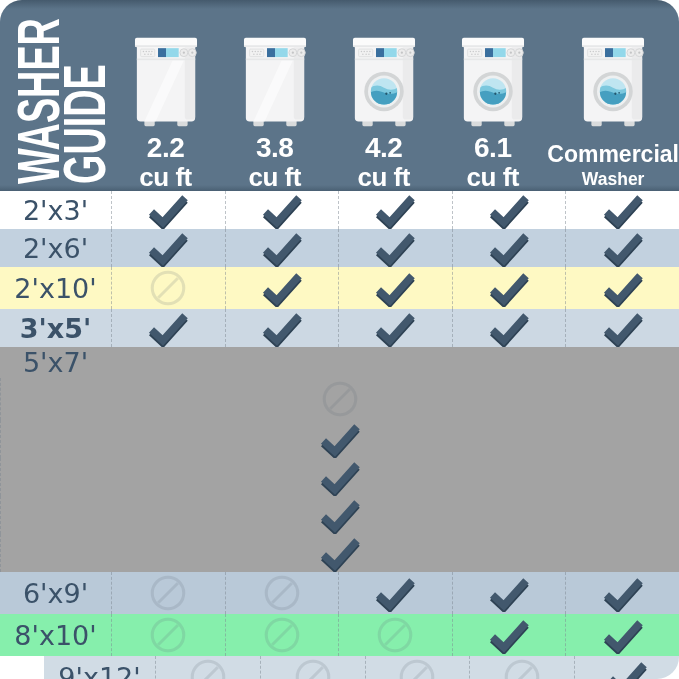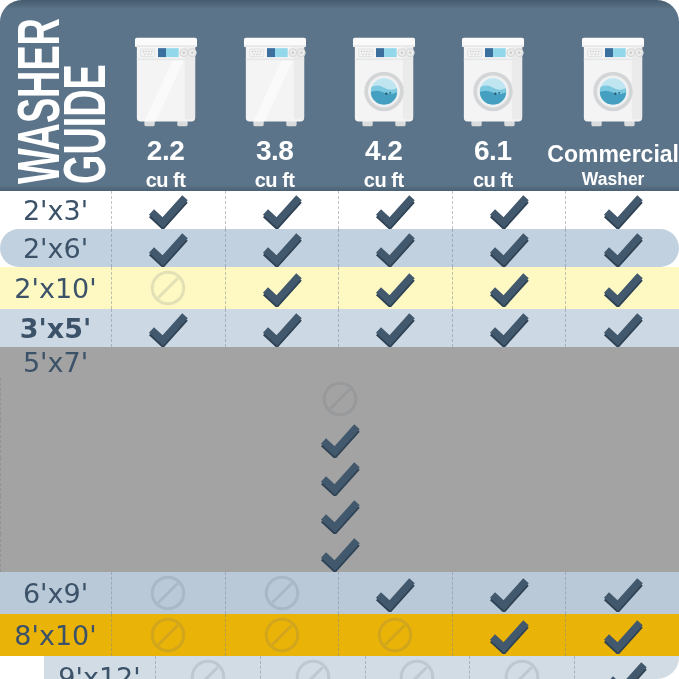--- a/index.html
+++ b/index.html
@@ -45,21 +45,21 @@
   }
   .washer-icon { display: block; margin-top: 35px; width: 66px; height: 94px; }
   .washer-icon svg { display: block; width: 66px; height: 94px; }
   .label-primary {
     color: #ffffff; font-weight: bold;
     font-size: 28px; line-height: 1.0; margin-top: 3px;
     letter-spacing: -0.5px;
   }
   .label-secondary {
     color: #ffffff; font-weight: bold;
-    font-size: 20px; line-height: 1.05;
+    font-size: 26px; line-height: 1.05;
     letter-spacing: -0.5px;
   }
   .washer-col.compact .label-primary { font-size: 23px; margin-top: 10px; line-height: 1.25; letter-spacing: 0; }
   .washer-col.compact .label-secondary { font-size: 17.5px; line-height: 1.25; letter-spacing: 0; }
   
   .table {
     position: absolute;
     left: 0; top: 191px; right: 0; bottom: 0;
     display: flex;
     flex-direction: column;
@@ -322,21 +322,21 @@
 </div>
         <div class="cell">
   <span class="icon-check">
     <svg viewBox="0 0 46 38">
       <path d="M6.5 23.5 L17.8 34 L40 9.3" fill="none" style="stroke: var(--check_shadow, #2e4254)" stroke-width="7.4"></path>
       <path d="M6.5 21 L17.8 31.5 L40 6.8" fill="none" style="stroke: var(--check, #42586d)" stroke-width="7.4"></path>
     </svg>
   </span>
 </div>
       </div>
-      <div class="row" style="background: rgb(194, 209, 223); border-radius: 29px;">
+      <div class="row" style="background: rgb(194, 209, 223);">
         <div class="row-label">2'x6'</div>
         <div class="cell">
   <span class="icon-check">
     <svg viewBox="0 0 46 38">
       <path d="M6.5 23.5 L17.8 34 L40 9.3" fill="none" style="stroke: var(--check_shadow, #2e4254)" stroke-width="7.4"></path>
       <path d="M6.5 21 L17.8 31.5 L40 6.8" fill="none" style="stroke: var(--check, #42586d)" stroke-width="7.4"></path>
     </svg>
   </span>
 </div>
         <div class="cell">
@@ -537,21 +537,21 @@
 </div>
         <div class="cell">
   <span class="icon-check">
     <svg viewBox="0 0 46 38">
       <path d="M6.5 23.5 L17.8 34 L40 9.3" fill="none" style="stroke: var(--check_shadow, #2e4254)" stroke-width="7.4"></path>
       <path d="M6.5 21 L17.8 31.5 L40 6.8" fill="none" style="stroke: var(--check, #42586d)" stroke-width="7.4"></path>
     </svg>
   </span>
 </div>
       </div>
-      <div class="row" style="background: #eab308;">
+      <div class="row" style="background: #86efac;">
         <div class="row-label">8'x10'</div>
         <div class="cell">
   <span class="icon-no">
     <svg viewBox="0 0 44 44">
       <circle cx="22" cy="22" r="16.5" fill="none" stroke="rgba(100,112,124,0.18)" stroke-width="3.2"></circle>
       <line x1="11.8" y1="32.2" x2="32.2" y2="11.8" stroke="rgba(100,112,124,0.18)" stroke-width="3.2"></line>
     </svg>
   </span>
 </div>
         <div class="cell">

